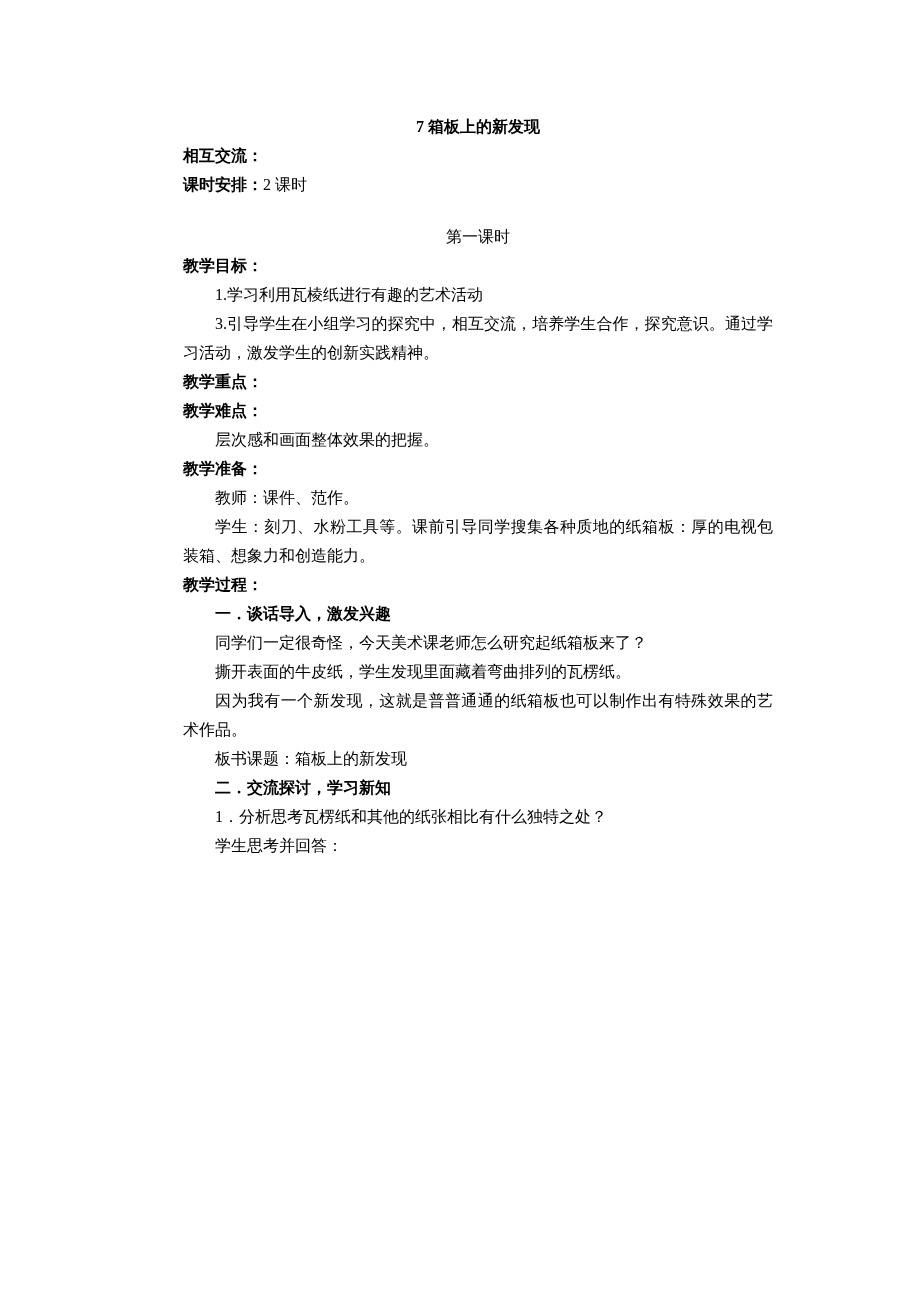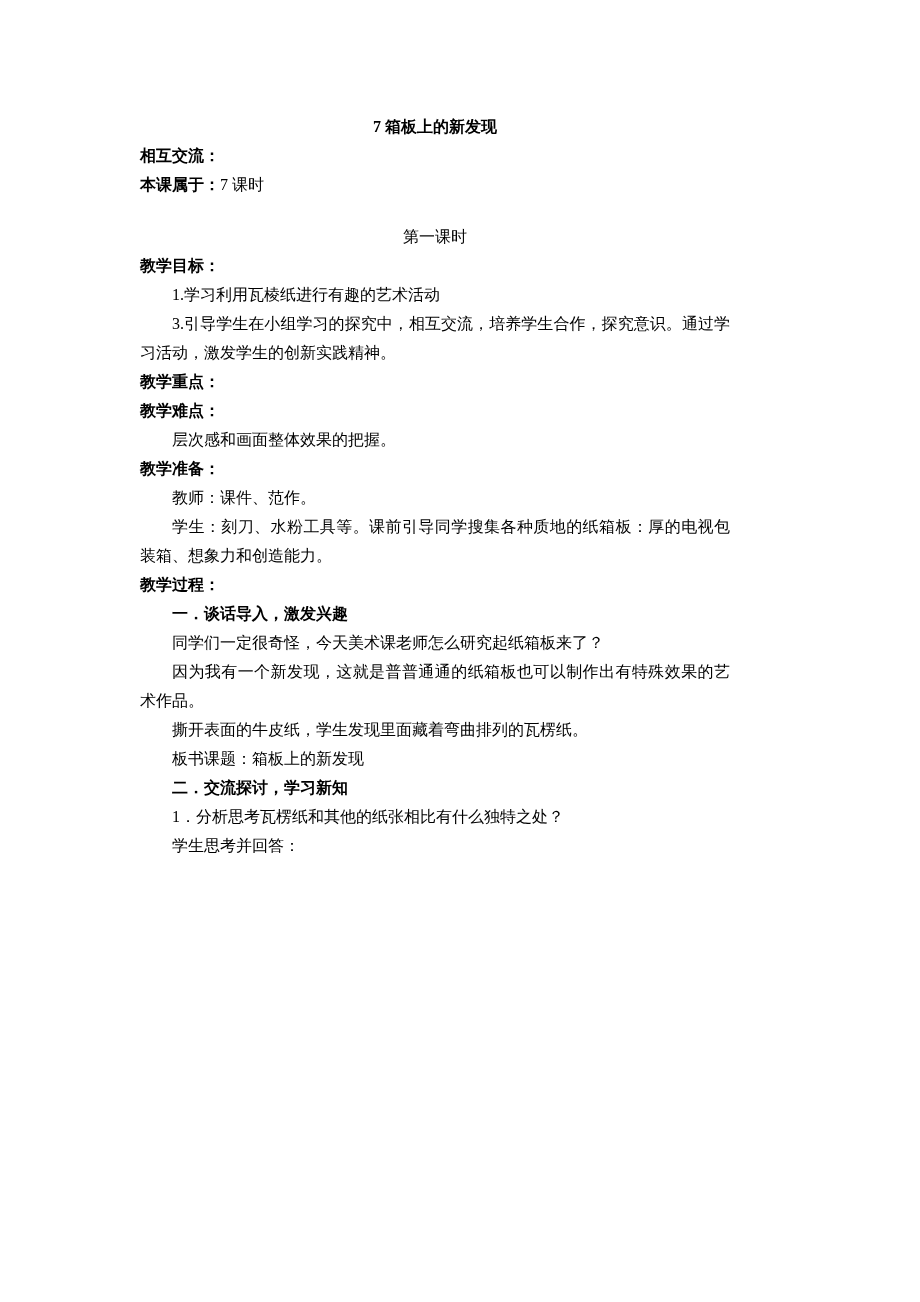--- a/index.html
+++ b/index.html
@@ -12,20 +12,21 @@
     min-height: 1302px;
     font-family: "Liberation Serif", "DejaVu Serif", serif;
     color: #000000;
   }
   .page {
     box-sizing: border-box;
     width: 860px;
     min-height: 1302px;
     padding: 112px 130px 80px 140px;
     background: #ffffff;
+    margin-left: 43px;
   }
   .page p {
     margin: 0;
     font-size: 16px;
     line-height: 29px;
     text-align: justify;
     word-break: break-all;
   }
   .center { text-align: center !important; }
   .bold { font-weight: bold; }
@@ -34,42 +35,42 @@
 </style>
 </head>
 <body>
 
 <div class="page">
 
   <p class="center bold">7 箱板上的新发现</p>
 
   <p class="bold">相互交流：</p>
 
-  <p><span class="bold">本课属于：</span><span>7 课时</span></p>
+  <p><span class="bold">课时安排：</span><span>2 课时</span></p>
 
   <p class="center gap-before">第一课时</p>
 
   <p class="bold">教学目标：</p>
   <p class="indent">1.学习利用瓦棱纸进行有趣的艺术活动</p>
   <p class="indent">3.引导学生在小组学习的探究中，相互交流，培养学生合作，探究意识。通过学习活动，激发学生的创新实践精神。</p>
 
   <p class="bold">教学重点：</p>
 
   <p class="bold">教学难点：</p>
   <p class="indent">层次感和画面整体效果的把握。</p>
 
   <p class="bold">教学准备：</p>
   <p class="indent">教师：课件、范作。</p>
   <p class="indent">学生：刻刀、水粉工具等。课前引导同学搜集各种质地的纸箱板：厚的电视包装箱、想象力和创造能力。</p>
 
   <p class="bold">教学过程：</p>
 
   <p class="bold indent">一．谈话导入，激发兴趣</p>
   <p class="indent">同学们一定很奇怪，今天美术课老师怎么研究起纸箱板来了？</p>
+  <p class="indent">撕开表面的牛皮纸，学生发现里面藏着弯曲排列的瓦楞纸。</p>
   <p class="indent">因为我有一个新发现，这就是普普通通的纸箱板也可以制作出有特殊效果的艺术作品。</p>
-  <p class="indent">撕开表面的牛皮纸，学生发现里面藏着弯曲排列的瓦楞纸。</p>
   <p class="indent">板书课题：箱板上的新发现</p>
 
   <p class="bold indent">二．交流探讨，学习新知</p>
   <p class="indent">1．分析思考瓦楞纸和其他的纸张相比有什么独特之处？</p>
   <p class="indent">学生思考并回答：</p>
 
 </div>
 
 </body></html>

